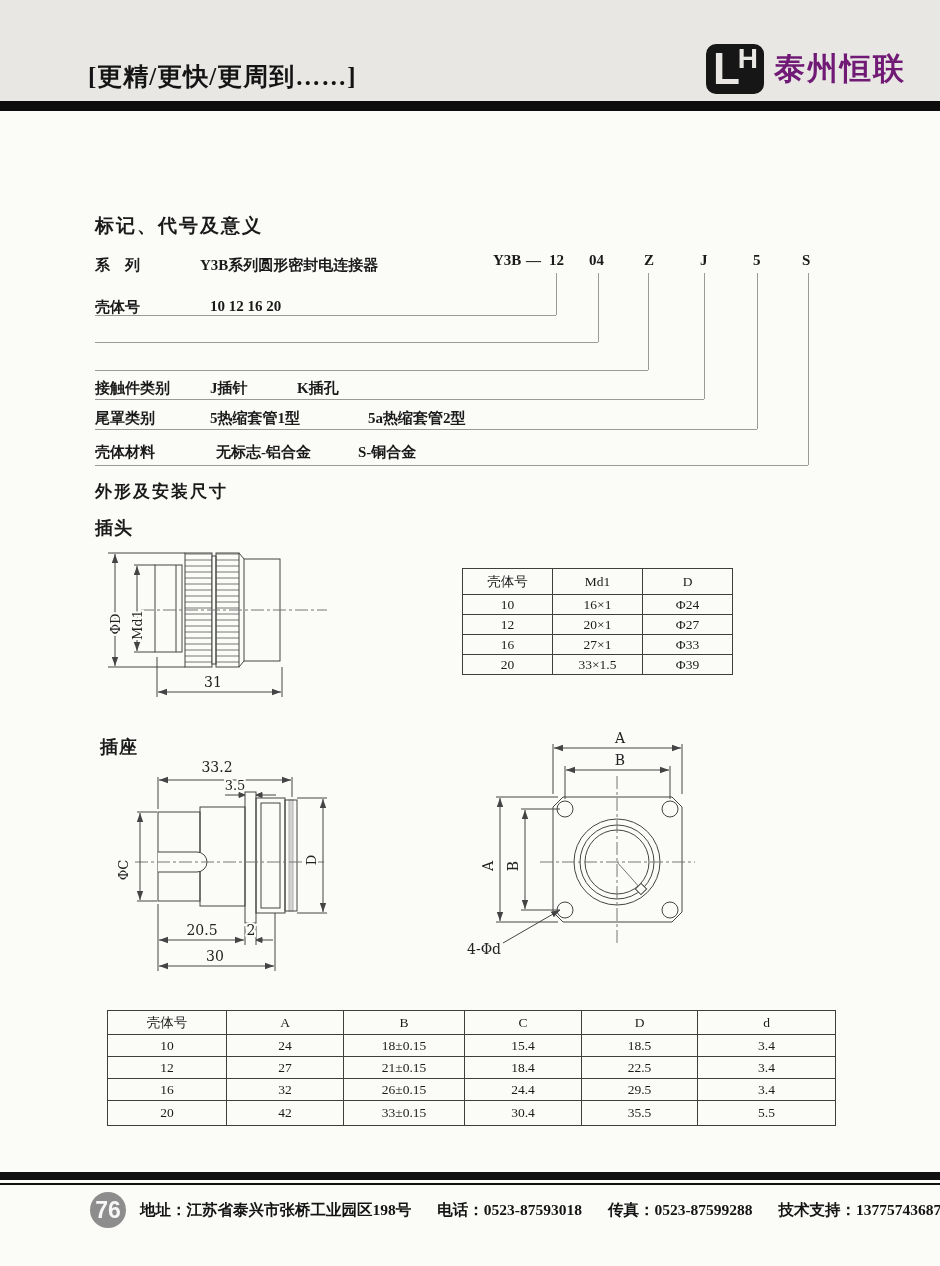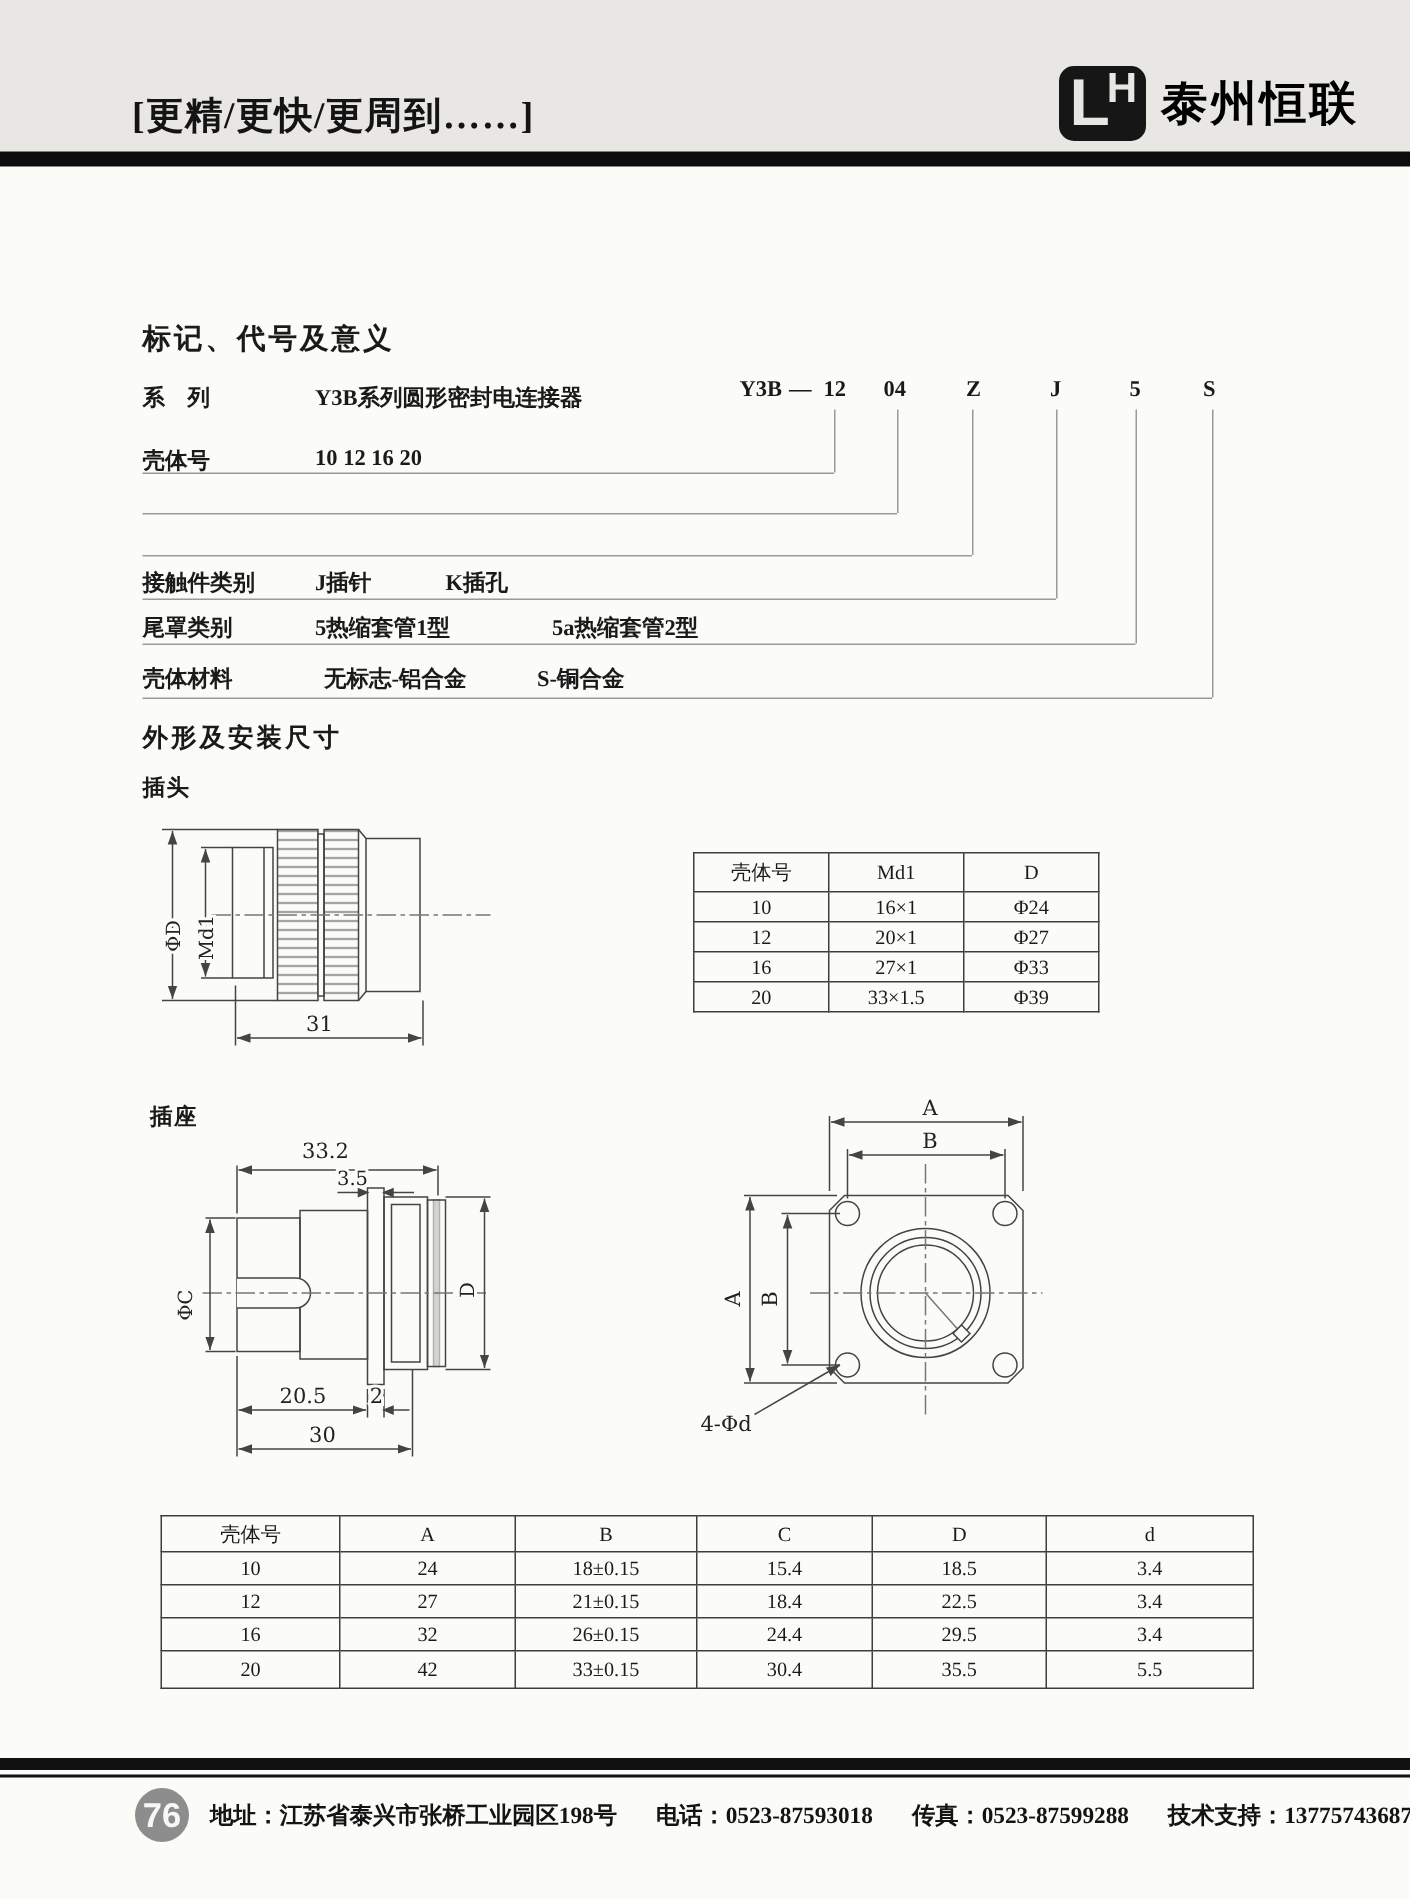--- a/index.html
+++ b/index.html
@@ -7,26 +7,26 @@
         font-family:"Liberation Serif","DejaVu Serif",serif;color:#1a1a1a;}
   
   .header{position:absolute;left:0;top:0;width:940px;height:101px;background:#e8e7e4;}
   .slogan{position:absolute;left:88px;top:60px;font-size:25px;font-weight:700;letter-spacing:1px;color:#141414;}
   .logo{position:absolute;right:34px;top:44px;display:flex;align-items:center;gap:10px;}
   .logo-mark{position:relative;width:58px;height:50px;background:#161616;border-radius:10px;}
   .logo-mark .lm-l{position:absolute;left:7px;top:0px;font-family:"Liberation Sans",sans-serif;
        font-weight:900;font-size:44px;line-height:50px;color:#e8e7e4;}
   .logo-mark .lm-h{position:absolute;right:6px;top:-2px;font-family:"Liberation Sans",sans-serif;
        font-weight:900;font-size:28px;line-height:34px;color:#e8e7e4;}
-  .logo-text{font-family:Liberation Mono, monospace;font-weight:900;font-size:31px;color:#000000;letter-spacing:2px;}
+  .logo-text{font-family:Liberation Mono, monospace;font-weight:900;font-size:31px;color:#701a75;letter-spacing:2px;}
   .top-bar{position:absolute;left:0;top:101px;width:940px;height:10px;background:#0d0d0d;}
   
   .h1{position:absolute;left:95px;top:213px;font-size:19px;font-weight:700;letter-spacing:2px;}
   .h2{position:absolute;left:95px;top:480px;font-size:17px;font-weight:700;letter-spacing:2px;text-align:right;}
-  .sub{position:absolute;font-size:15px;font-weight:700;letter-spacing:1px;}
+  .sub{position:absolute;font-size:18px;font-weight:700;letter-spacing:1px;}
   
   .drow{position:absolute;left:0;top:0;width:940px;height:20px;}
   .dlabel{position:absolute;left:95px;font-size:15px;font-weight:700;white-space:pre;}
   .dval{position:absolute;font-size:15px;font-weight:600;white-space:pre;}
   .codepart{position:absolute;font-size:15px;font-weight:600;}
   .uline{position:absolute;height:1px;background:#9a9a9a;}
   .vline{position:absolute;width:1px;background:#9a9a9a;}
   
   table{border-collapse:collapse;table-layout:fixed;}
   .t1{position:absolute;left:462px;top:568px;width:270px;font-size:13.5px;}
@@ -69,21 +69,21 @@
   <span class="codepart" style="left:526px;top:252px;">—</span>
   <span class="codepart" style="left:549px;top:252px;">12</span>
   <span class="codepart" style="left:589px;top:252px;">04</span>
   <span class="codepart" style="left:644px;top:252px;">Z</span>
   <span class="codepart" style="left:700px;top:252px;">J</span>
   <span class="codepart" style="left:753px;top:252px;">5</span>
   <span class="codepart" style="left:802px;top:252px;font-weight:700;">S</span>
 
   <div class="drow" style="top:256px;">
     <span class="dlabel">系    列</span>
-    <span class="dval" style="left:210px;">Y3B系列圆形密封电连接器</span>
+    <span class="dval" style="left:200px;">Y3B系列圆形密封电连接器</span>
   </div>
   <div class="drow" style="top:298px;">
     <span class="dlabel">壳体号</span>
     <span class="dval" style="left:210px;">10 12 16 20</span>
   </div>
   <div class="drow" style="top:379px;">
     <span class="dlabel">接触件类别</span>
     <span class="dval" style="left:210px;">J插针</span>
     <span class="dval" style="left:297px;">K插孔</span>
   </div>

